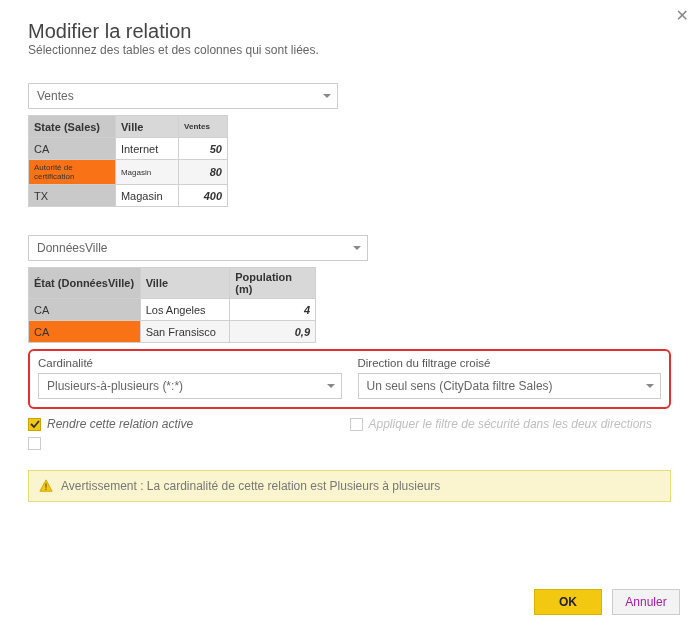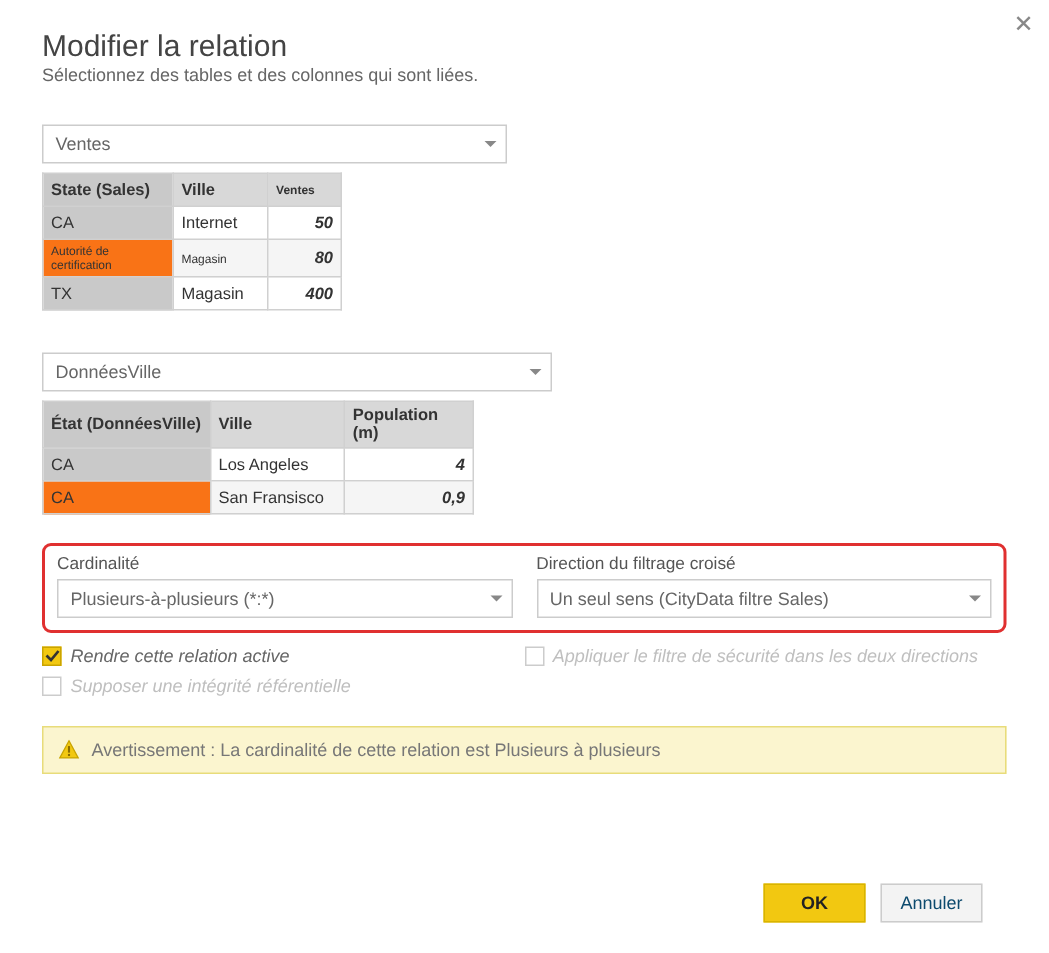--- a/index.html
+++ b/index.html
@@ -21,41 +21,41 @@
     th, td { border: 1px solid #d0d0d0; font-size: 11px; text-align: left; padding: 3px 5px; height: 22px; }
     th { background: #d8d8d8; font-weight: 700; color: #333; }
     td.num { text-align: right; font-style: italic; font-weight: 700; }
     .hl-col { background: #c9c9c9; }
     tr.alt td { background: #f5f5f5; }
     tr.alt td.hl-col { background: #f97316; }
     .small-font { font-size: 8px; }
 
     .gap { height: 28px; }
 
-    .highlight-box { border: 2px solid #e03030; border-radius: 6px; padding: 6px 8px 2px 8px; display: flex; gap: 16px; margin-top: 19px; }
+    .highlight-box { border: 2px solid #e03030; border-radius: 6px; padding: 6px 8px 2px 8px; display: flex; gap: 16px; margin-top: 6px; }
     .col { flex: 1; display: flex; flex-direction: column; }
     .field-label { font-size: 11.5px; color: #555; margin-bottom: 4px; }
 
     .checks-row { display: flex; margin-top: 8px; }
     .checks-col { flex: 1; display: flex; flex-direction: column; gap: 6px; }
     .check-item { display: flex; align-items: center; gap: 6px; font-size: 12px; color: #666; font-style: italic; }
     .check-item.disabled { color: #bfbfbf; }
     .cb { width: 13px; height: 13px; border: 1px solid #999; display: inline-flex; align-items: center; justify-content: center; background: #fff; }
     .cb.disabled { border-color: #ccc; }
     .cb.checked { background: #f2c811; border-color: #caa400; }
     .cb.checked svg { display: block; }
     .cb svg { display: none; width: 10px; height: 10px; }
 
     .warning-bar { margin-top: 20px; border: 1px solid #e8dc7a; background: #fbf5cf; padding: 8px 10px; display: flex; align-items: flex-end; gap: 8px; font-size: 12px; color: #777; }
     .warn-icon { width: 14px; height: 14px; }
 
-    .buttons { position: absolute; right: 44px; bottom: 20px; display: flex; gap: 10px; }
+    .buttons { position: absolute; right: 19px; bottom: 20px; display: flex; gap: 10px; }
     .btn { min-width: 68px; height: 26px; border: 1px solid #ccc; display: inline-flex; align-items: center; justify-content: center; font-size: 12px; cursor: pointer; }
     .btn.ok { background: #f2c811; border-color: #d8b400; font-weight: 600; color: #222; }
-    .btn.cancel { background: #f3f3f3; color: #0c4a6e; }
+    .btn.cancel { background: #f3f3f3; color: #a21caf; }
   </style>
 </head>
 <body>
 
 <div class="dialog">
   <div class="close-x">✕</div>
 
   <div class="title">Modifier la relation</div>
   <div class="subtitle">Sélectionnez des tables et des colonnes qui sont liées.</div>
 
@@ -142,21 +142,20 @@
       <div class="check-item">
         <span class="cb checked">
           <svg viewBox="0 0 10 10">
               <path d="M1 5 L4 8 L9 2" stroke="#333" stroke-width="1.8" fill="none"></path>
             </svg>
         </span>
         <span>Rendre cette relation active</span>
       </div>
       <div class="check-item disabled">
         <span class="cb disabled"></span>
-        <span>Supposer une intégrité référentielle</span>
       </div>
     </div>
     <div class="checks-col">
       <div class="check-item disabled">
         <span class="cb disabled"></span>
         <span>Appliquer le filtre de sécurité dans les deux directions</span>
       </div>
     </div>
   </div>
 

